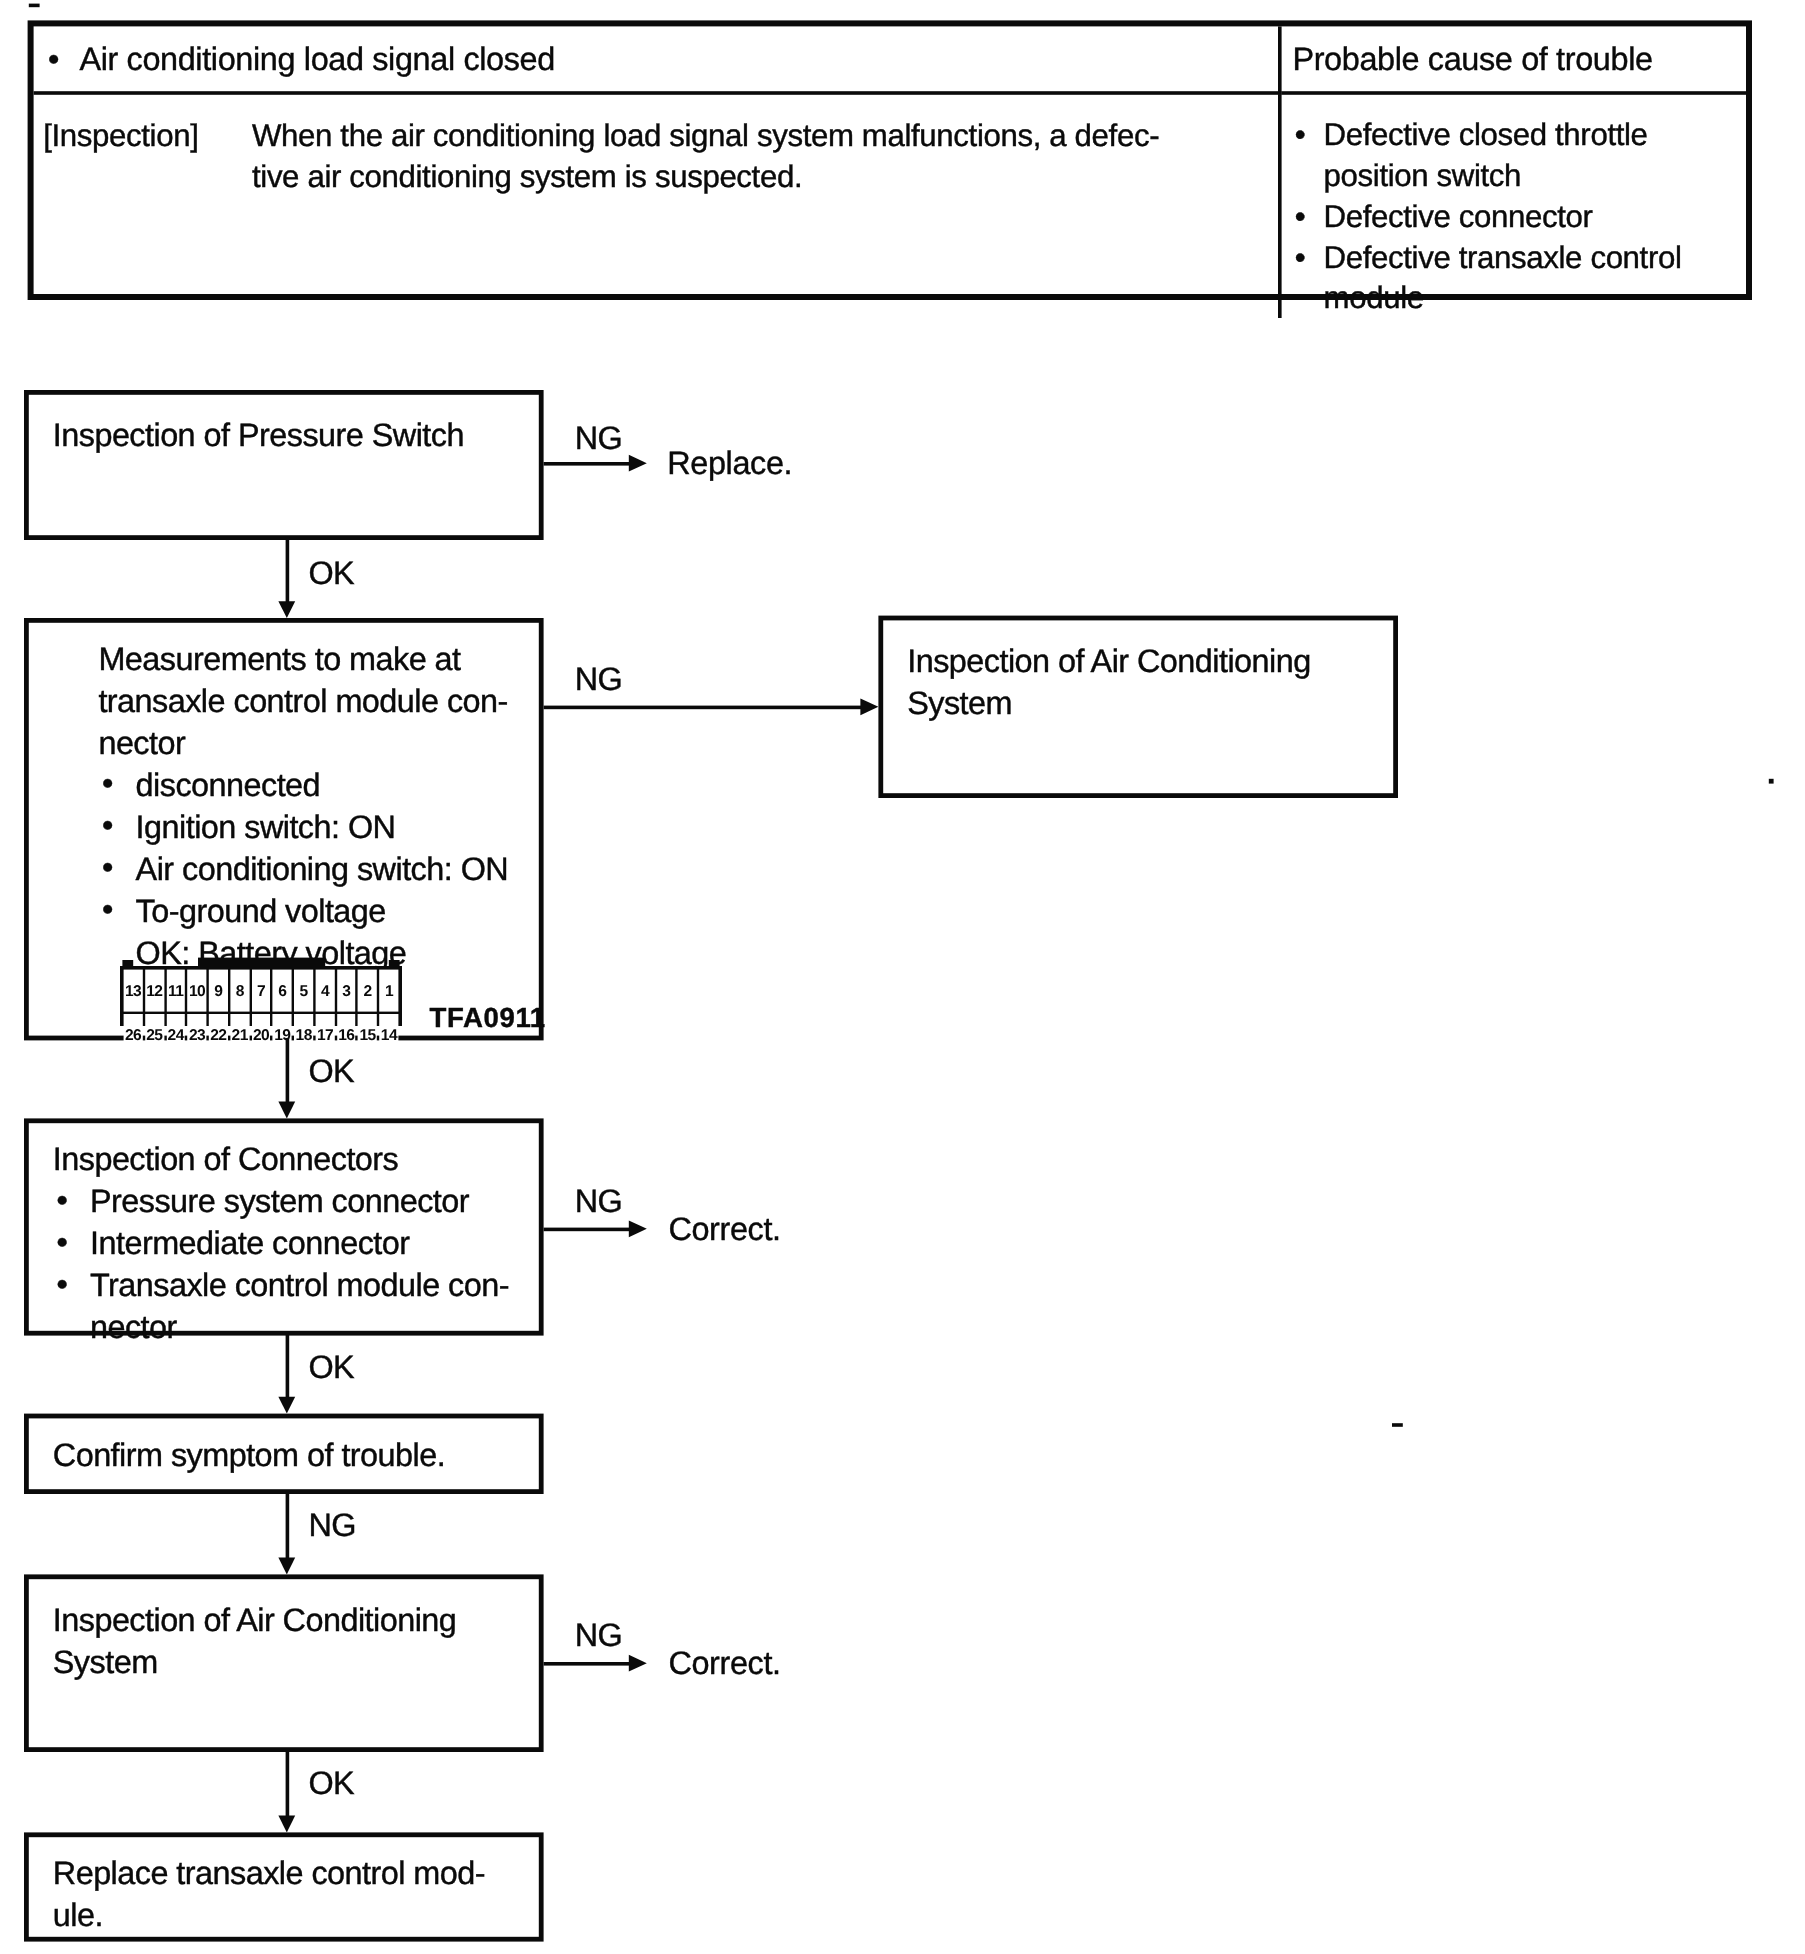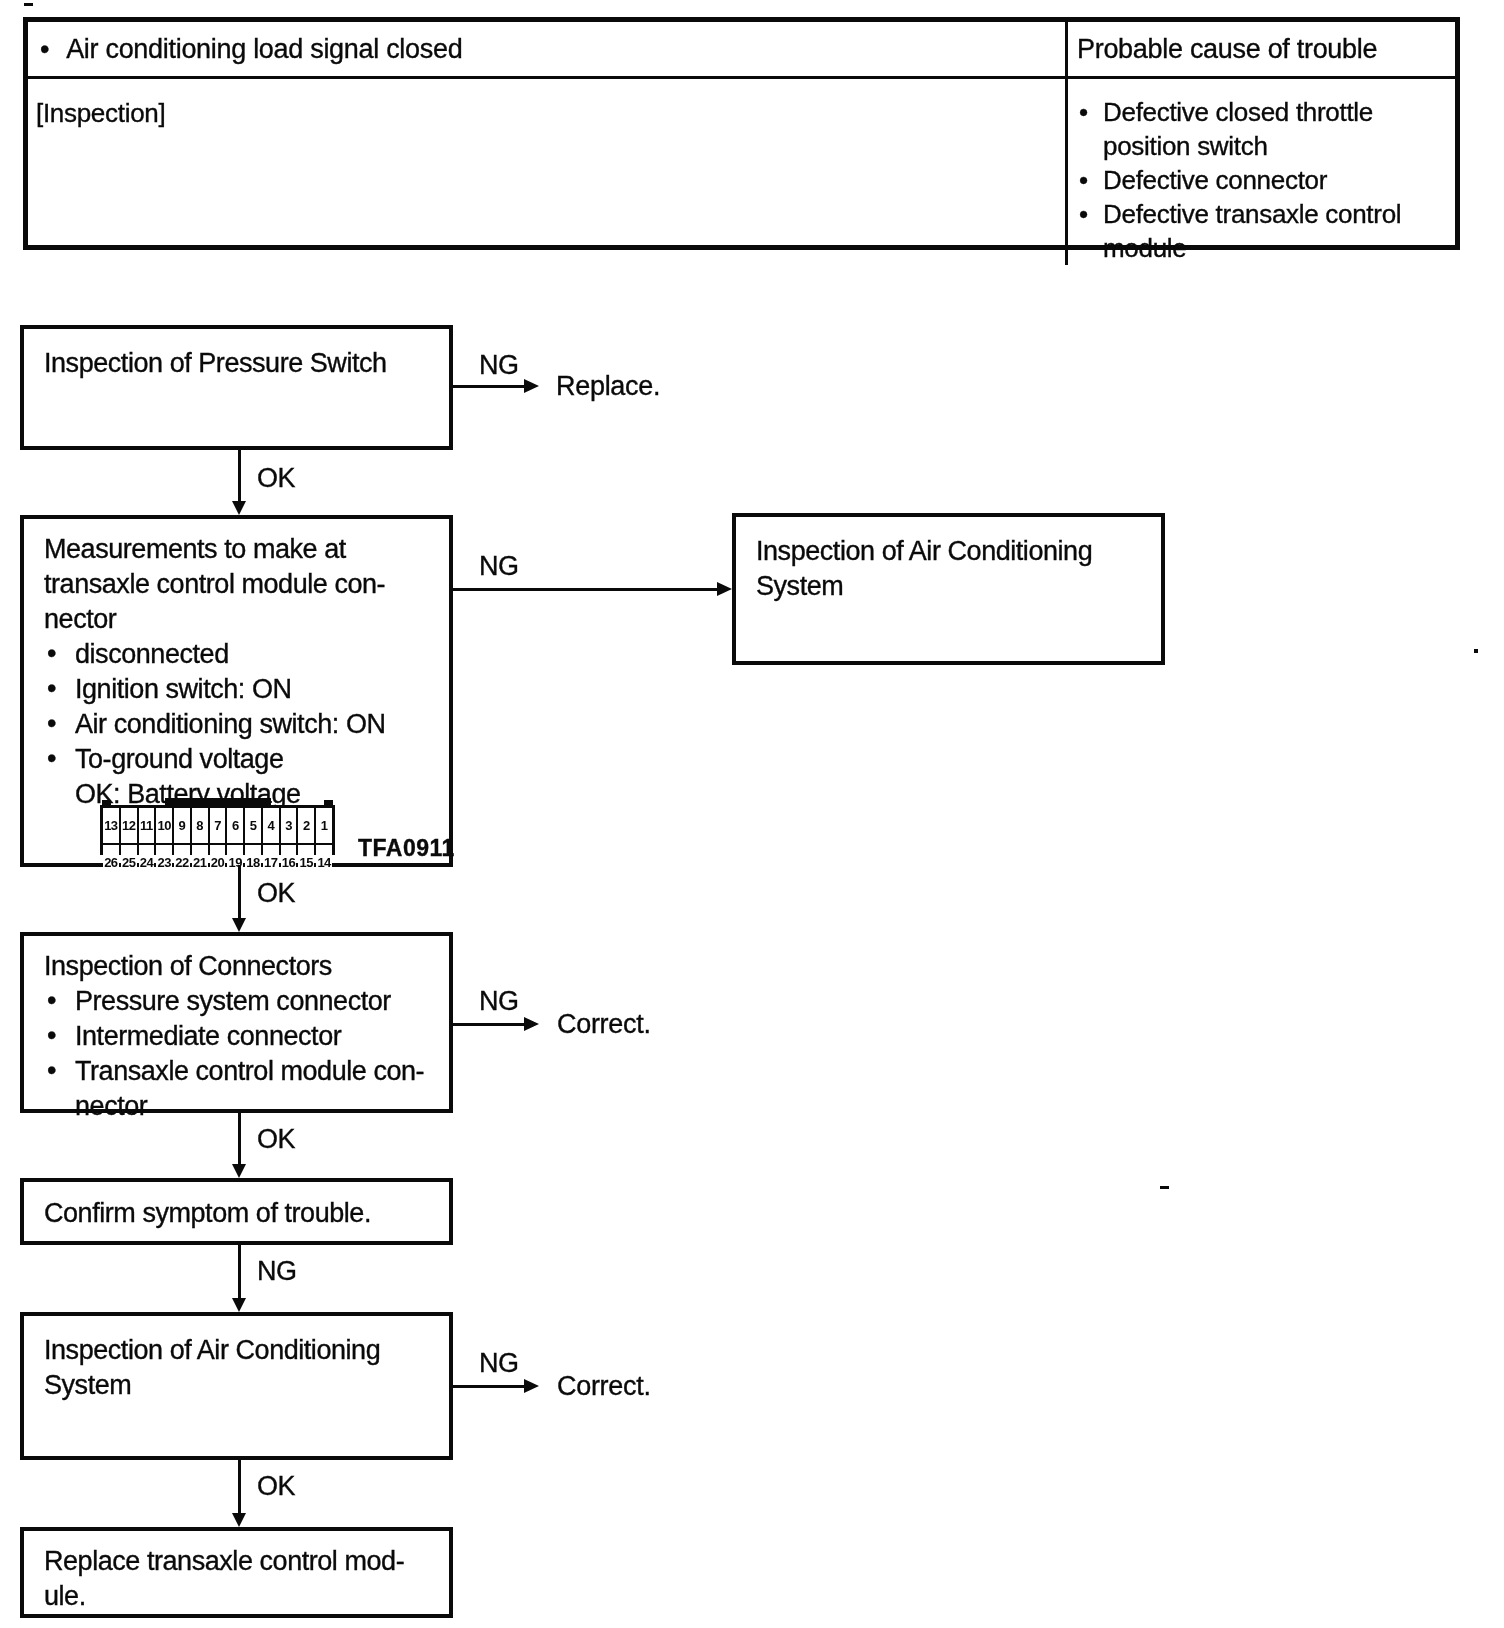--- a/index.html
+++ b/index.html
@@ -72,20 +72,24 @@
   <div class="sumtable">
     <div class="cell cleft chead hl">
       <span class="dot">•</span>
       <span>Air conditioning load signal closed</span>
     </div>
     <div class="cell chead hr">
       <span>Probable cause of trouble</span>
     </div>
     <div class="cell cleft bodyleft">
       <div class="desc-label">[Inspection]</div>
+      <div class="desc-lines">
+        <div>When the air conditioning load signal system malfunctions, a defec-</div>
+        <div>tive air conditioning system is suspected.</div>
+      </div>
     </div>
     <div class="cell bodyright">
       <div class="cause">
         <span class="dot">•</span>
         <span>Defective closed throttle position switch</span>
       </div>
       <div class="cause">
         <span class="dot">•</span>
         <span>Defective connector</span>
       </div>
@@ -101,21 +105,21 @@
   </div>
   <div class="hline" style="left:453px;top:385px;width:73px;"></div>
   <div class="arr-right" style="left:524px;top:379px;"></div>
   <div class="flabel" style="left:479px;top:350px;">NG</div>
   <div class="action" style="left:556px;top:371px;">Replace.</div>
 
   <div class="vline" style="left:238px;top:448px;height:60px;"></div>
   <div class="arr-down" style="left:232px;top:501px;"></div>
   <div class="flabel" style="left:257px;top:463px;">OK</div>
 
-  <div class="fbox" style="left:20px;top:515px;width:433px;height:352px;">
+  <div class="fbox" style="left:20px;top:515px;width:433px;height:352px;padding-left:38px;">
     <div class="pad2">
       <div>Measurements to make at</div>
       <div>transaxle control module con-</div>
       <div>nector</div>
       <div class="bl">
         <span class="dot">•</span>
       </div>
       <div class="ind">disconnected</div>
       <div class="bl">
         <span class="dot">•</span>

